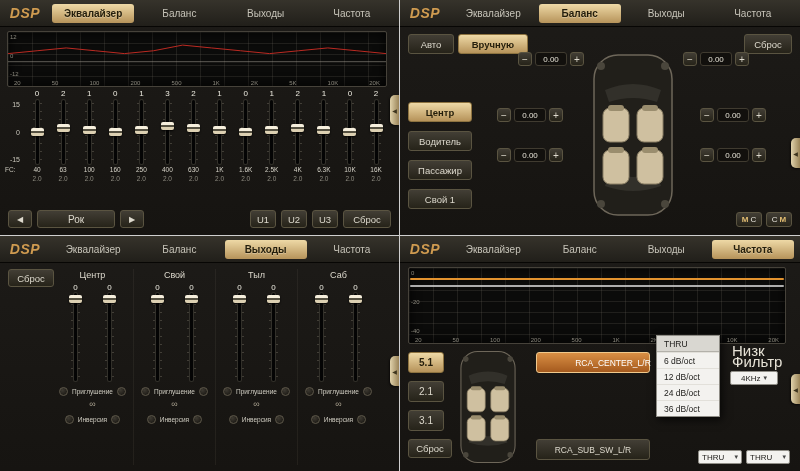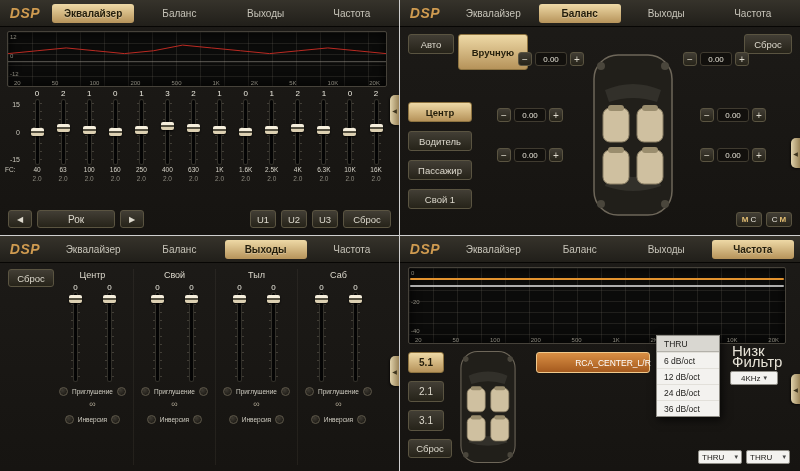--- a/index.html
+++ b/index.html
@@ -39,21 +39,21 @@
 .vtrack::after{content:"";position:absolute;left:50%;top:0;bottom:0;width:3px;margin-left:-1.5px;background:#040404;border-radius:2px;box-shadow:0 0 0 1px #32302a;}
 .vhandle{position:absolute;left:50%;width:13px;height:8px;margin-left:-6.5px;border-radius:2px;background:linear-gradient(to bottom,#f6efdd 0 38%,#4e4a3b 44% 56%,#dcd0b2 62% 100%);box-shadow:0 1px 2px rgba(0,0,0,.8);z-index:2;}
 .eq-bottom{position:absolute;left:8px;right:8px;bottom:7px;height:18px;display:flex;align-items:center;gap:5px;}
 .arrow-btn{width:24px;height:18px;font-size:8px;}
 .preset-pill{width:78px;height:18px;font-size:10px;}
 .spacer{flex:1;}
 .u-btn{width:26px;height:18px;}
 .reset-btn{width:48px;height:18px;}
 
 .bal-auto{position:absolute;left:8px;top:34px;width:46px;height:20px;}
-.bal-manual{position:absolute;left:58px;top:34px;width:70px;height:36px;}
+.bal-manual{position:absolute;left:58px;top:34px;width:70px;height:20px;}
 .bal-reset{position:absolute;right:8px;top:34px;width:48px;height:20px;}
 .pos-btn{position:absolute;left:8px;width:64px;height:20px;}
 .car{position:absolute;}
 .stepper{position:absolute;display:flex;align-items:center;gap:3px;}
 .step-btn{width:14px;height:14px;font-size:10px;}
 .step-val{min-width:32px;height:14px;line-height:13px;font-size:8px;color:#e4e0d4;text-align:center;background:#12100d;border:1px solid #403b30;border-radius:3px;}
 .mini-wrap{position:absolute;right:8px;bottom:8px;display:flex;gap:4px;}
 .mini-btn{width:26px;height:15px;display:flex;align-items:center;justify-content:center;gap:2px;font-size:8px;}
 .gold-letter{color:#e3bd72;font-weight:bold;}
 .white-letter{color:#e8e6de;}
@@ -528,20 +528,21 @@
       </g>
       <g fill="#4a463c">
         <circle cx="14" cy="16" r="4"></circle>
           <circle cx="78" cy="16" r="4"></circle>
         <circle cx="14" cy="154" r="4"></circle>
           <circle cx="78" cy="154" r="4"></circle>
       </g>
     </svg>
 
     <div class="btn orange rca-btn" style="top:116px">RCA_CENTER_L/R</div>
+    <div class="btn rca-btn" style="top:203px">RCA_SUB_SW_L/R</div>
 
     <div class="dropdown">
       <div class="dd-item first">THRU</div>
       <div class="dd-item">6 dB/oct</div>
       <div class="dd-item">12 dB/oct</div>
       <div class="dd-item">24 dB/oct</div>
       <div class="dd-item">36 dB/oct</div>
     </div>
 
     <div class="filter-label">

